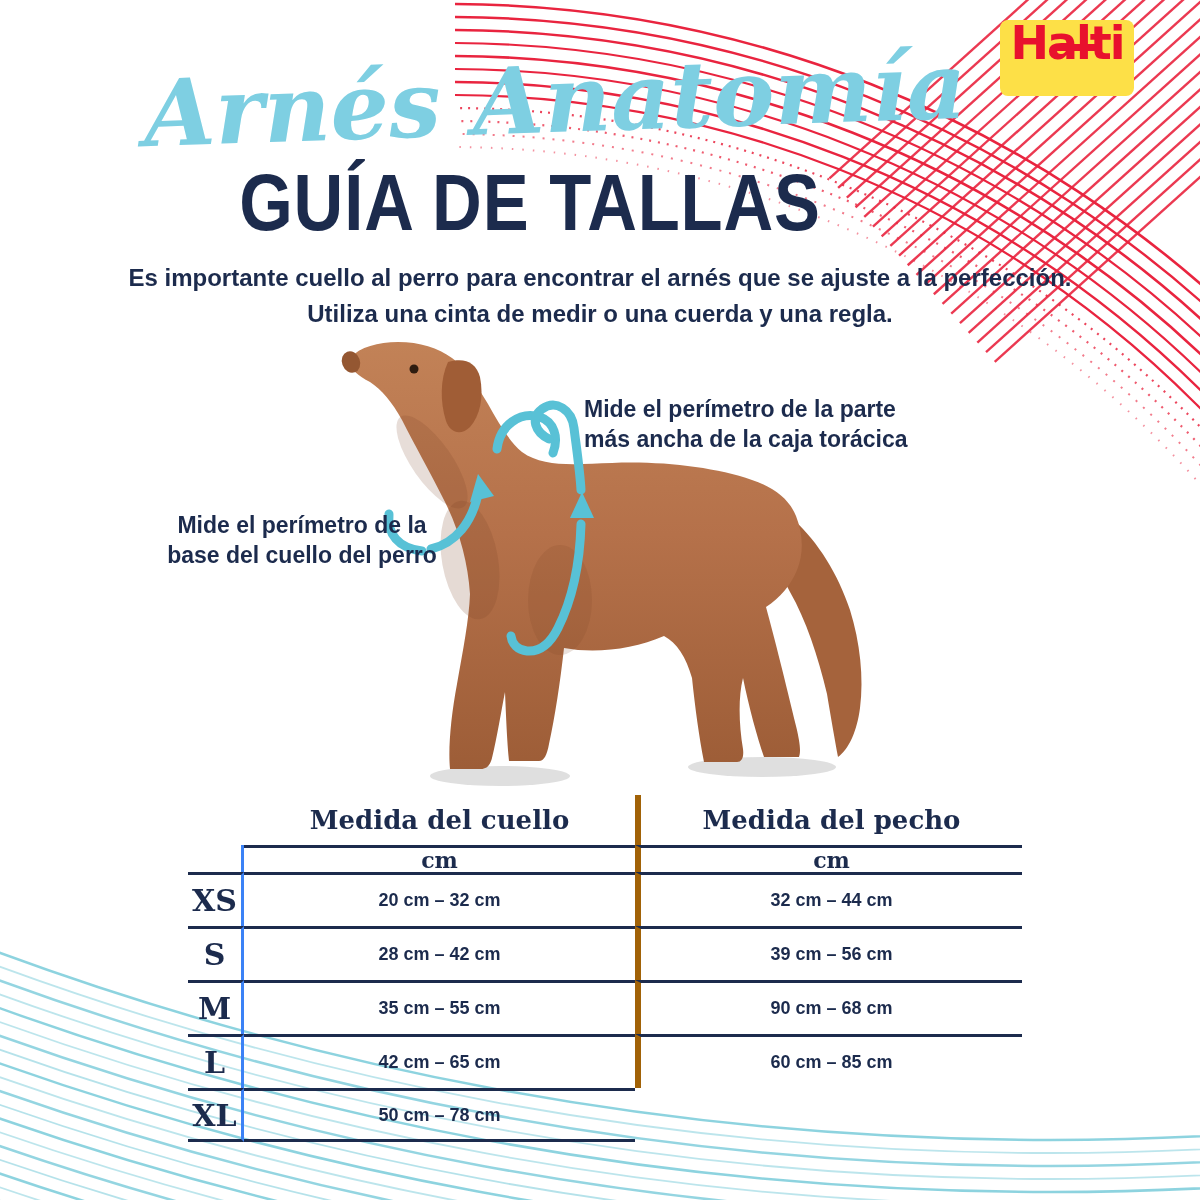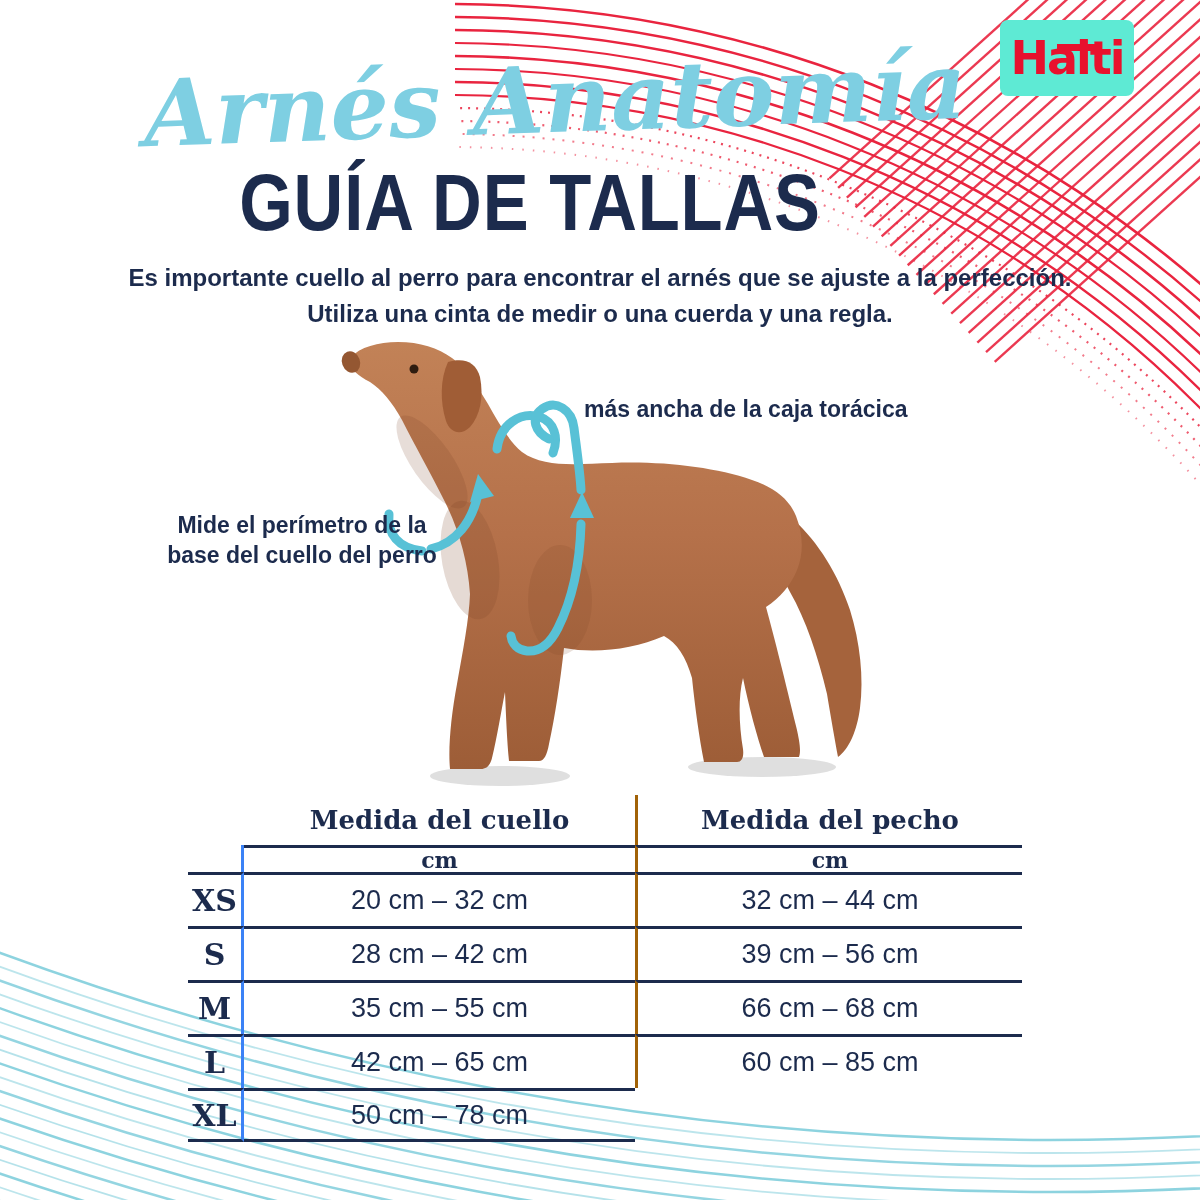--- a/index.html
+++ b/index.html
@@ -3,22 +3,22 @@
 <meta charset="utf-8">
 <style>
   html,body{margin:0;padding:0;background:#fff;}
   .canvas{position:relative;width:1200px;height:1200px;background:#ffffff;overflow:hidden;
           font-family:"Liberation Sans",sans-serif;color:#1c2b4d;}
   svg{display:block;}
   .decor{position:absolute;left:0;top:0;z-index:0;}
   .doglayer{position:absolute;left:0;top:0;z-index:1;}
 
   
-  .halti-box{position:absolute;left:1000px;top:20px;width:134px;height:76px;background:#5eead4;
-             border-radius:8px;display:flex;align-items:center;justify-content:center;z-index:3;}
+  .halti-box{position:absolute;left:1000px;top:20px;width:134px;height:76px;background:#fde047;
+             border-radius:8px;display:flex;justify-content:center;z-index:3;}
   .halti-text{position:relative;font-family:"DejaVu Sans",sans-serif;font-weight:bold;font-size:46px;
               color:#e8112d;letter-spacing:-2px;line-height:1;}
   .halti-bar{position:absolute;left:57px;top:24px;width:41px;height:7px;background:#e8112d;}
 
   
   .script-title{position:absolute;top:50px;left:0;right:90px;text-align:center;z-index:2;
                 font-family:"DejaVu Serif",serif;font-style:italic;font-weight:bold;font-size:92px;
                 color:#7ecfe2;transform:rotate(-2deg);line-height:1.1;}
   .main-title{position:absolute;top:163px;left:0;right:140px;text-align:center;z-index:2;
               font-size:80px;font-weight:bold;letter-spacing:1px;color:#1c2b4d;
@@ -30,27 +30,27 @@
   .note{position:absolute;font-size:23px;line-height:30px;font-weight:bold;color:#1c2b4d;z-index:2;}
   .note-chest{left:584px;top:394px;text-align:left;}
   .note-neck{left:166px;top:510px;width:272px;text-align:center;}
 
   
   .size-table{position:absolute;left:188px;top:795px;width:834px;height:347px;z-index:2;
               display:grid;grid-template-columns:56px 391px 387px;
               grid-template-rows:50px 27px 54px 54px 54px 54px 54px;}
   .cell{display:flex;align-items:center;justify-content:center;}
   .bt{border-top:3px solid #1c2b4d;}
-  .bl{border-left:3px solid #a16207;}
+  .bl{border-left:6px solid #a16207;}
   .br{border-right:3px solid #3b82f6;}
   .bb{border-bottom:3px solid #1c2b4d;}
   .head{font-family:"DejaVu Serif",serif;font-weight:bold;font-size:26px;}
   .unit{font-family:"DejaVu Serif",serif;font-weight:bold;font-size:22px;}
   .szl{font-family:"DejaVu Serif",serif;font-weight:bold;font-size:30px;}
-  .val{font-size:27px;font-weight:normal;}
+  .val{font-size:18px;font-weight:bold;}
 </style>
 </head>
 <body>
 
 <div class="canvas">
 
   <svg class="decor" width="1200" height="1200" viewBox="0 0 1200 1200" aria-hidden="true">
     <defs>
       <clipPath id="clipRed">
           <rect x="455" y="0" width="745" height="540"></rect>
@@ -186,20 +186,21 @@
 
   <div class="script-title">Arnés Anatomía</div>
   <div class="main-title">GUÍA DE TALLAS</div>
 
   <div class="intro">
     <div>Es importante cuello al perro para encontrar el arnés que se ajuste a la perfección.</div>
     <div>Utiliza una cinta de medir o una cuerda y una regla.</div>
   </div>
 
   <div class="note note-chest">
+    <div>Mide el perímetro de la parte</div>
     <div>más ancha de la caja torácica</div>
   </div>
   <div class="note note-neck">
     <div>Mide el perímetro de la</div>
     <div>base del cuello del perro</div>
   </div>
 
   <div class="size-table">
 
     <div class="cell"></div>
@@ -213,21 +214,21 @@
     <div class="cell szl bt br">XS</div>
     <div class="cell val bt">20 cm – 32 cm</div>
     <div class="cell val bt bl">32 cm – 44 cm</div>
 
     <div class="cell szl bt br">S</div>
     <div class="cell val bt">28 cm – 42 cm</div>
     <div class="cell val bt bl">39 cm – 56 cm</div>
 
     <div class="cell szl bt br">M</div>
     <div class="cell val bt">35 cm – 55 cm</div>
-    <div class="cell val bt bl">66 cm – 68 cm</div>
+    <div class="cell val bt bl">90 cm – 68 cm</div>
 
     <div class="cell szl bt br">L</div>
     <div class="cell val bt">42 cm – 65 cm</div>
     <div class="cell val bt bl">60 cm – 85 cm</div>
 
     <div class="cell szl bt br bb">XL</div>
     <div class="cell val bt bb">50 cm – 78 cm</div>
   </div>
 
 </div>

